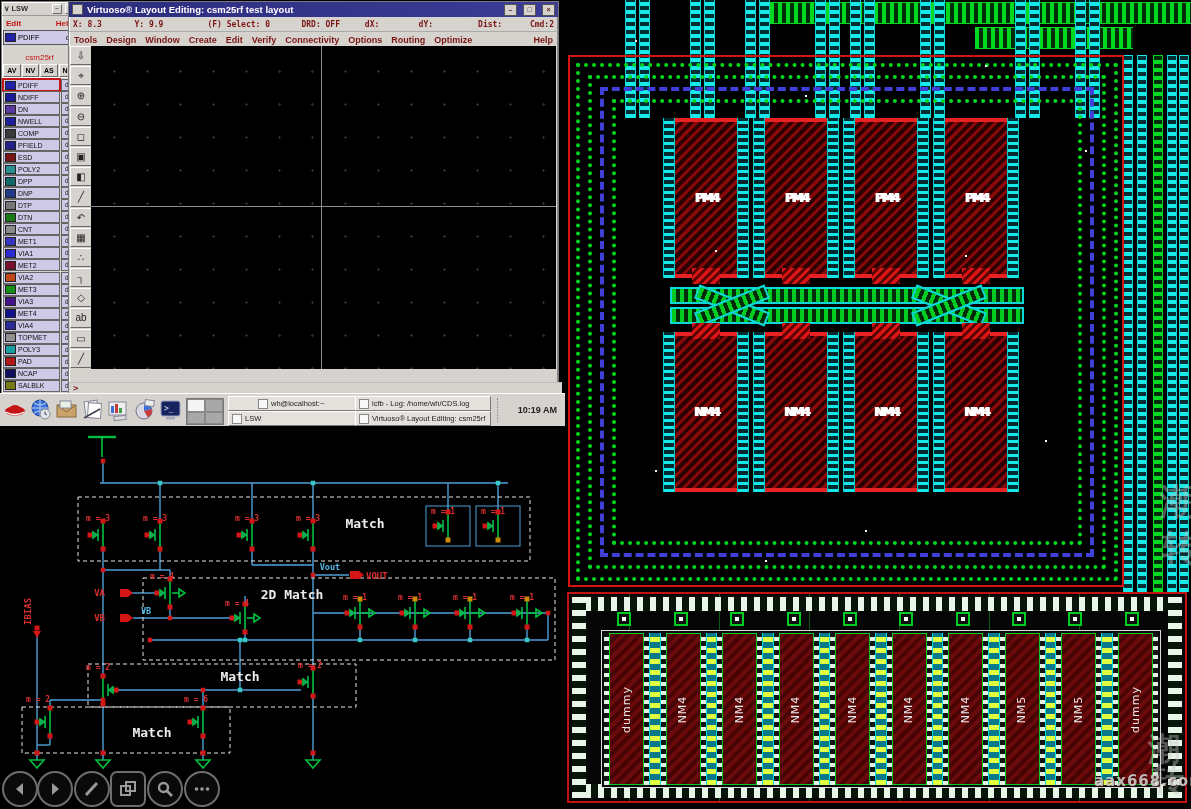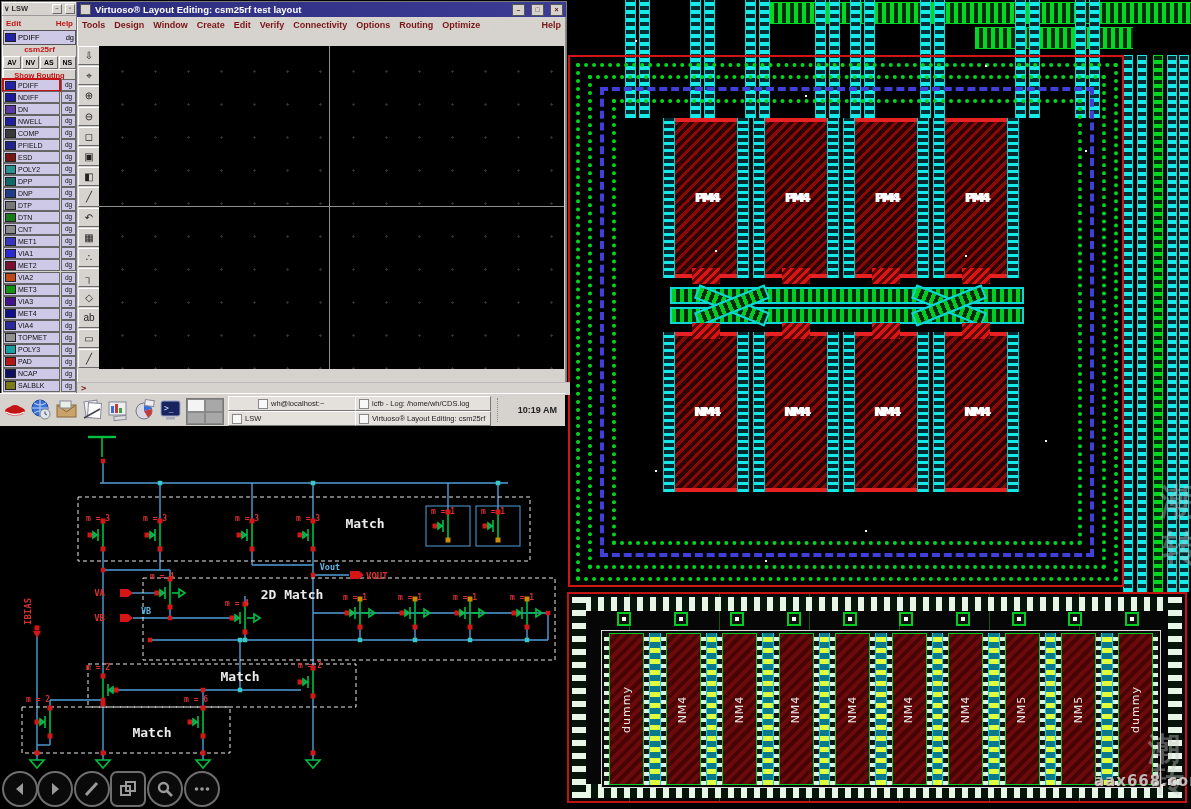--- a/index.html
+++ b/index.html
@@ -12,40 +12,40 @@
   .btn3d{background:#d6d3ce;border:1px solid;border-color:#fff #6a6a6a #6a6a6a #fff;}
   
   #lsw{left:1px;top:1px;width:75px;height:392px;font-size:7.5px;}
   #lsw .tbar{height:13px;display:flex;align-items:center;gap:2px;padding:0 2px;
              border-bottom:1px solid #9a9a9a;font-weight:bold;color:#333;}
   #lsw .tbar .wbtn{width:8px;height:8px;font-size:6px;line-height:7px;text-align:center;margin-left:1px;}
   #lsw .menurow{height:14px;display:flex;justify-content:space-between;align-items:center;
                 padding:0 4px;color:#c21414;font-weight:bold;font-size:8px;}
   #lsw .curlayer{height:13px;display:flex;align-items:center;gap:2px;margin:0 1px;
                  background:#cdc9e6;border:1px solid #555;padding:0 1px;}
-  #lsw .libname{height:11px;text-align:center;color:#c21414;font-weight:bold;font-size:8px;}
+  #lsw .libname{height:11px;text-align:center;color:#c21414;font-weight:normal;font-size:8px;margin-top:8px;}
   #lsw .filters{height:13px;display:flex;gap:1px;padding:0 1px;}
   #lsw .filters .fb{flex:1;text-align:center;font-size:7px;line-height:11px;font-weight:bold;}
   #lsw .showobj{height:13px;margin:0 1px;text-align:center;color:#c21414;font-weight:bold;
                 font-size:7.5px;line-height:12px;}
   #lswLayers{position:absolute;left:0;top:77px;width:75px;height:313px;
              display:flex;flex-direction:column;}
   .lrow{flex:1;display:flex;align-items:center;gap:1px;padding:0 1px;}
   .lname{flex:1;height:10px;background:#cdc9e6;border:1px solid #666;display:flex;
          align-items:center;gap:2px;padding:0 1px;font-size:7px;color:#111;overflow:hidden;}
   .lname.sel{border:1px solid #c41414;box-shadow:0 0 0 1px #c41414;}
   .ldg{width:13px;height:10px;background:#cdc9e6;border:1px solid #666;font-size:6.5px;
        text-align:center;line-height:9px;color:#111;}
   .sw{width:9px;height:7px;display:inline-block;border:1px solid #222;}
   .pat-dots{background-image:radial-gradient(rgba(255,255,255,.7) .5px,transparent .6px);background-size:3px 3px;}
   .pat-hatch{background-image:repeating-linear-gradient(45deg,rgba(255,255,255,.55) 0 1px,transparent 1px 3px);}
   .pat-x{background-image:repeating-linear-gradient(45deg,rgba(255,255,255,.65) 0 1px,transparent 1px 4px),
                         repeating-linear-gradient(-45deg,rgba(255,255,255,.65) 0 1px,transparent 1px 4px);}
   
-  #vwin{left:76px;top:1px;width:489px;height:392px;}
+  #vwin{left:68px;top:1px;width:489px;height:392px;}
   #vtitle{height:15px;background:linear-gradient(90deg,#2c2c7e,#3c3c96);display:flex;
           align-items:center;gap:4px;padding:0 3px;color:#fff;font-weight:bold;font-size:9.5px;}
   #vtitle .appicon{width:9px;height:9px;background:#d6d3ce;border:1px solid #555;}
   #vtitle .wb{width:11px;height:10px;margin-left:2px;background:#d6d3ce;border:1px solid #555;
               color:#5a1010;font-size:7px;line-height:9px;text-align:center;font-weight:bold;}
   #vstatus{height:14px;display:flex;align-items:center;font:bold 8px "DejaVu Sans Mono",monospace;
            color:#7a1515;padding:0 4px;border-bottom:1px solid #aaa;}
   #vstatus span{display:inline-block;}
   #vmenu{height:15px;display:flex;align-items:center;padding:0 5px;gap:9px;
          font-weight:bold;font-size:9px;color:#7a1515;}
@@ -893,20 +893,31 @@
   </div>
 
   <div id="vwin" class="win">
     <div id="vtitle">
       <span class="appicon"></span>
       <span style="flex:1">Virtuoso® Layout Editing: csm25rf test layout</span>
       <span class="wb">–</span>
       <span class="wb">□</span>
       <span class="wb">×</span>
     </div>
+    <div id="vstatus">
+      <span style="width:64px">X: 8.3</span>
+      <span style="width:76px">Y: 9.9</span>
+      <span style="width:98px">(F) Select: 0</span>
+      <span style="width:66px">DRD: OFF</span>
+      <span style="width:56px">dX:</span>
+      <span style="width:62px">dY:</span>
+      <span style="width:54px">Dist:</span>
+      <span style="flex:1">Cmd:</span>
+      <span>2</span>
+    </div>
     <div id="vmenu">
         <span>Tools</span>
         <span>Design</span>
         <span>Window</span>
         <span>Create</span>
         <span>Edit</span>
         <span>Verify</span>
         <span>Connectivity</span>
         <span>Options</span>
         <span>Routing</span>

